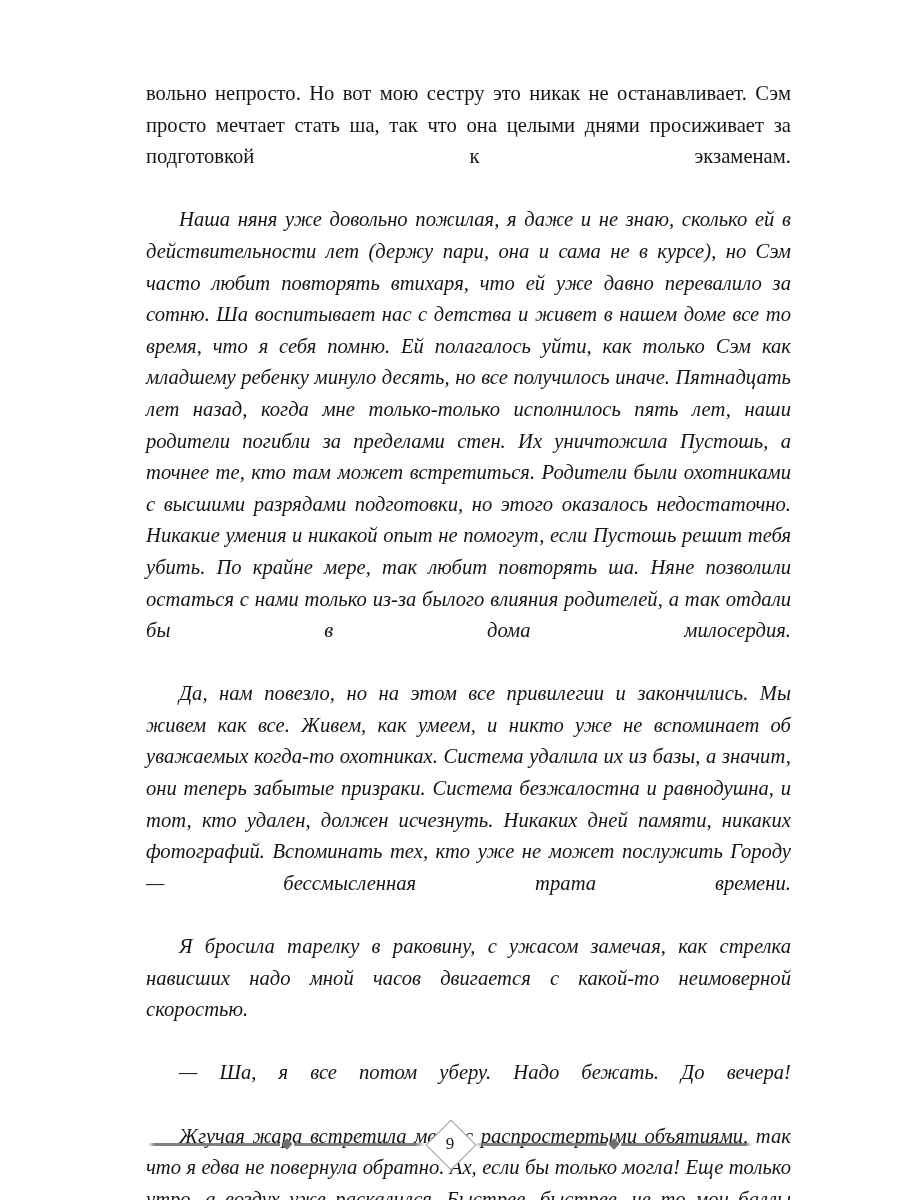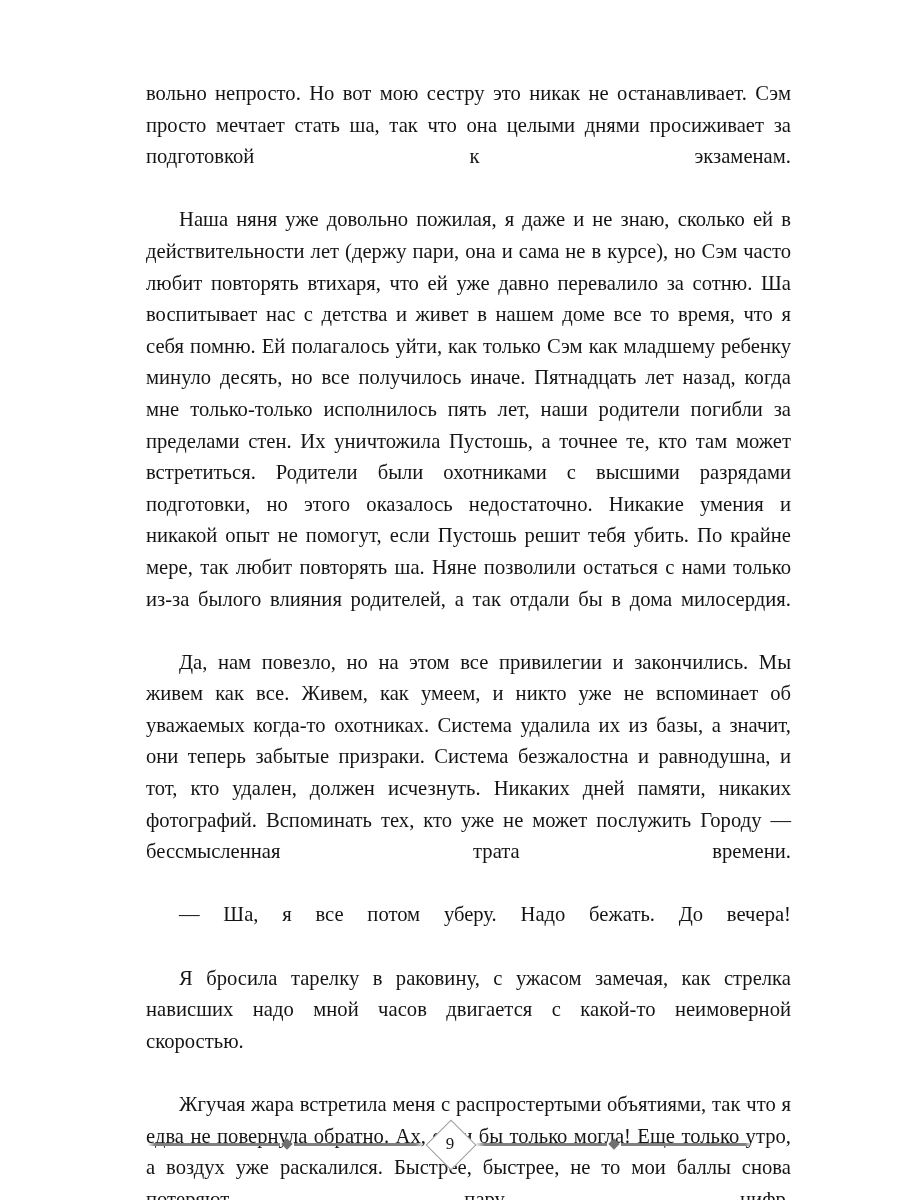--- a/index.html
+++ b/index.html
@@ -41,20 +41,21 @@
     text-justify: inter-word;
     font-size: 20.6px;
     line-height: 31.6px;
     letter-spacing: 0.02px;
     word-spacing: 0.2px;
     hyphens: manual;
   }
 
   .para.indent {
     text-indent: 33px;
+    font-style: italic;
   }
 
   .para.cont {
     text-indent: 0;
   }
 
   
   .para::after {
     content: "";
     display: inline-block;
@@ -149,23 +150,23 @@
 <div class="page">
 
   <div class="text-column">
 
     <p class="para cont">вольно непросто. Но вот мою сестру это никак не останавливает. Сэм просто мечтает стать ша, так что она целыми днями просиживает за подготовкой к экзаменам.</p>
 
     <p class="para indent">Наша няня уже довольно пожилая, я даже и не знаю, сколько ей в действительности лет (держу пари, она и сама не в курсе), но Сэм часто любит повторять втихаря, что ей уже давно перевалило за сотню. Ша воспитывает нас с детства и живет в нашем доме все то время, что я себя помню. Ей полагалось уйти, как только Сэм как младшему ребенку минуло десять, но все получилось иначе. Пятнадцать лет назад, когда мне только-только исполнилось пять лет, наши родители погибли за пределами стен. Их уничтожила Пустошь, а точнее те, кто там может встретиться. Родители были охотниками с высшими разрядами подготовки, но этого оказалось недостаточно. Никакие умения и никакой опыт не помогут, если Пустошь решит тебя убить. По крайне мере, так любит повторять ша. Няне позволили остаться с нами только из-за былого влияния родителей, а так отдали бы в дома милосердия.</p>
 
     <p class="para indent">Да, нам повезло, но на этом все привилегии и закончились. Мы живем как все. Живем, как умеем, и никто уже не вспоминает об уважаемых когда-то охотниках. Система удалила их из базы, а значит, они теперь забытые призраки. Система безжалостна и равнодушна, и тот, кто удален, должен исчезнуть. Никаких дней памяти, никаких фотографий. Вспоминать тех, кто уже не может послужить Городу — бессмысленная трата времени.</p>
 
+    <p class="para indent">Я бросила тарелку в раковину, с ужасом замечая, как стрелка нависших надо мной часов двигается с какой-то неимоверной скоростью.</p>
+
     <p class="para indent">— Ша, я все потом уберу. Надо бежать. До вечера!</p>
-
-    <p class="para indent">Я бросила тарелку в раковину, с ужасом замечая, как стрелка нависших надо мной часов двигается с какой-то неимоверной скоростью.</p>
 
 
     <p class="para indent">Жгучая жара встретила меня с распростертыми объятиями, так что я едва не повернула обратно. Ах, если бы только могла! Еще только утро, а воздух уже раскалился. Быстрее, быстрее, не то мои баллы снова потеряют пару цифр.</p>
 
   </div>
 
   <div class="footer">
     <div class="rule-row">
 
       <div class="rule-seg outer-left"></div>

